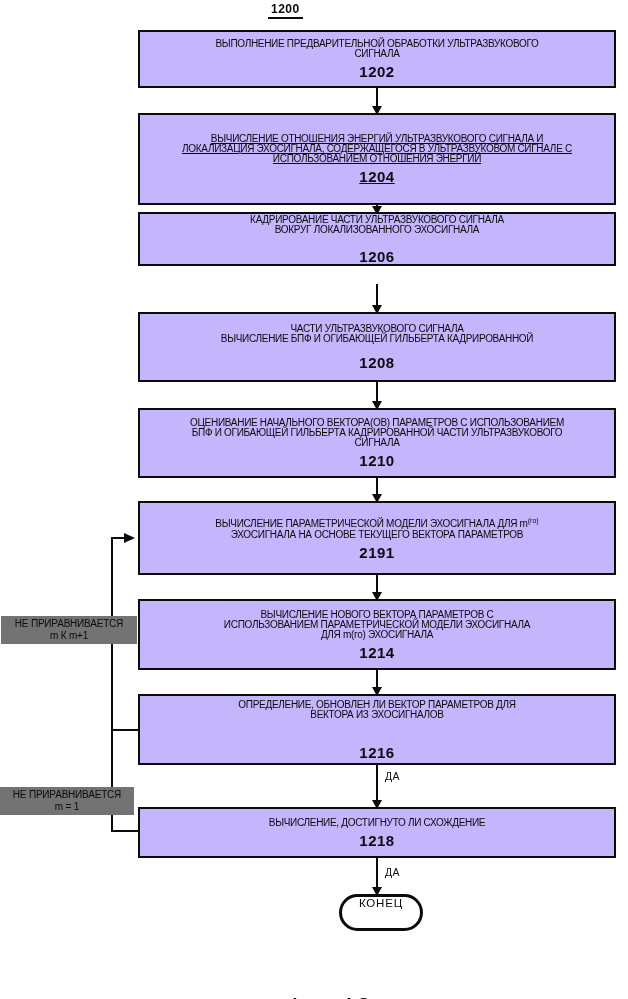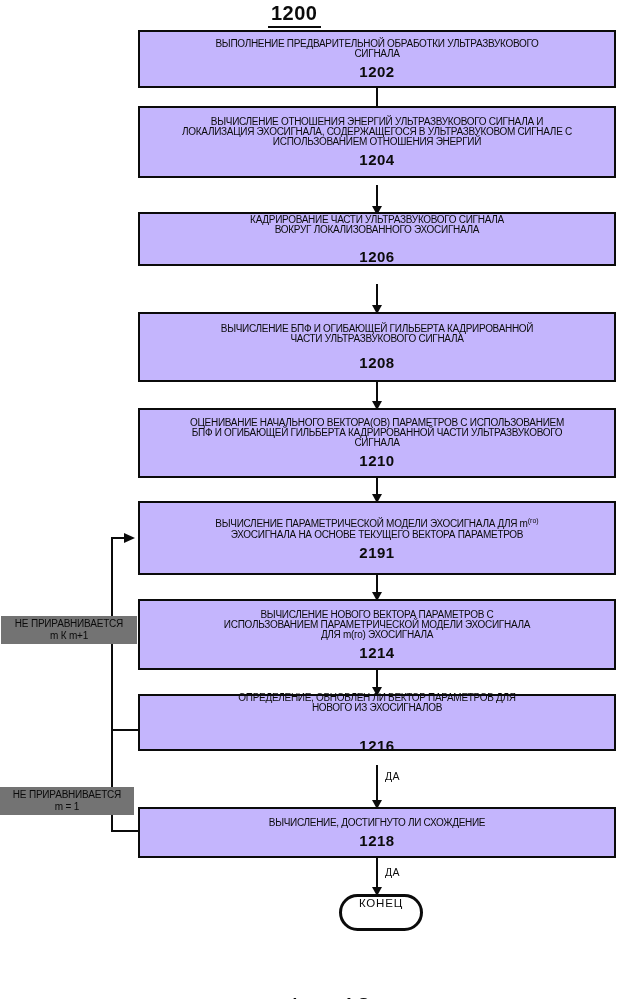--- a/index.html
+++ b/index.html
@@ -2,21 +2,21 @@
 <html><head>
 <meta charset="utf-8">
 <style>
   html,body{margin:0;padding:0;background:#fff;}
   .canvas{
     position:relative;width:628px;height:999px;background:#fff;
     font-family:"Liberation Sans",sans-serif;color:#0b0b0b;overflow:hidden;
   }
   .fig-ref{
     position:absolute;top:2px;left:268px;
-    font-size:20px;font-weight:700;letter-spacing:0.5px;
+    font-size:12px;font-weight:700;letter-spacing:0.5px;
     border-bottom:2px solid #0b0b0b;padding:0 3px 1px 3px;
   }
   .box{
     position:absolute;left:138px;width:478px;box-sizing:border-box;
     border:2px solid #0b0b0b;background:#c4b5fd;
     display:flex;flex-direction:column;align-items:center;justify-content:center;
     text-align:center;z-index:2;
   }
   .box .txt{font-size:10px;line-height:10px;letter-spacing:-0.3px;}
   .box .txt .line{white-space:nowrap;}
@@ -61,41 +61,41 @@
   <div class="fig-ref">1200</div>
 
   <div class="box b1202" style="top:30px;height:58px;">
     <div class="txt">
       <div class="line">ВЫПОЛНЕНИЕ ПРЕДВАРИТЕЛЬНОЙ ОБРАБОТКИ УЛЬТРАЗВУКОВОГО</div>
       <div class="line">СИГНАЛА</div>
     </div>
     <div class="num">1202</div>
   </div>
 
-  <div class="box b1204" style="top:106px;height:72px;">
+  <div class="box b1204" style="top:113px;height:92px;text-decoration:underline;">
     <div class="txt">
       <div class="line">ВЫЧИСЛЕНИЕ ОТНОШЕНИЯ ЭНЕРГИЙ УЛЬТРАЗВУКОВОГО СИГНАЛА И</div>
       <div class="line">ЛОКАЛИЗАЦИЯ ЭХОСИГНАЛА, СОДЕРЖАЩЕГОСЯ В УЛЬТРАЗВУКОВОМ СИГНАЛЕ С</div>
       <div class="line">ИСПОЛЬЗОВАНИЕМ ОТНОШЕНИЯ ЭНЕРГИЙ</div>
     </div>
     <div class="num">1204</div>
   </div>
 
   <div class="box b1206" style="top:212px;height:54px;">
     <div class="txt">
       <div class="line">КАДРИРОВАНИЕ ЧАСТИ УЛЬТРАЗВУКОВОГО СИГНАЛА</div>
       <div class="line">ВОКРУГ ЛОКАЛИЗОВАННОГО ЭХОСИГНАЛА</div>
     </div>
     <div class="num">1206</div>
   </div>
 
   <div class="box b1208" style="top:312px;height:70px;">
     <div class="txt">
+      <div class="line">ЧАСТИ УЛЬТРАЗВУКОВОГО СИГНАЛА</div>
       <div class="line">ВЫЧИСЛЕНИЕ БПФ И ОГИБАЮЩЕЙ ГИЛЬБЕРТА КАДРИРОВАННОЙ</div>
-      <div class="line">ЧАСТИ УЛЬТРАЗВУКОВОГО СИГНАЛА</div>
     </div>
     <div class="num">1208</div>
   </div>
 
   <div class="box b1210" style="top:408px;height:70px;text-align:center;">
     <div class="txt">
       <div class="line">ОЦЕНИВАНИЕ НАЧАЛЬНОГО ВЕКТОРА(ОВ) ПАРАМЕТРОВ С ИСПОЛЬЗОВАНИЕМ</div>
       <div class="line">БПФ И ОГИБАЮЩЕЙ ГИЛЬБЕРТА КАДРИРОВАННОЙ ЧАСТИ УЛЬТРАЗВУКОВОГО</div>
       <div class="line">СИГНАЛА</div>
     </div>
@@ -112,24 +112,24 @@
 
   <div class="box b1214" style="top:599px;height:71px;">
     <div class="txt">
       <div class="line">ВЫЧИСЛЕНИЕ НОВОГО ВЕКТОРА ПАРАМЕТРОВ С</div>
       <div class="line">ИСПОЛЬЗОВАНИЕМ ПАРАМЕТРИЧЕСКОЙ МОДЕЛИ ЭХОСИГНАЛА</div>
       <div class="line">ДЛЯ m(го) ЭХОСИГНАЛА</div>
     </div>
     <div class="num">1214</div>
   </div>
 
-  <div class="box b1216" style="top:694px;height:57px;gap:20px;">
+  <div class="box b1216" style="top:694px;height:71px;gap:20px;">
     <div class="txt">
       <div class="line">ОПРЕДЕЛЕНИЕ, ОБНОВЛЕН ЛИ ВЕКТОР ПАРАМЕТРОВ ДЛЯ</div>
-      <div class="line">НОВОГО ИЗ ЭХОСИГНАЛОВ</div>
+      <div class="line">ВЕКТОРА ИЗ ЭХОСИГНАЛОВ</div>
     </div>
     <div class="num">1216</div>
   </div>
 
   <div class="box b1218" style="top:807px;height:51px;">
     <div class="txt">
       <div class="line">ВЫЧИСЛЕНИЕ, ДОСТИГНУТО ЛИ СХОЖДЕНИЕ</div>
     </div>
     <div class="num">1218</div>
   </div>

